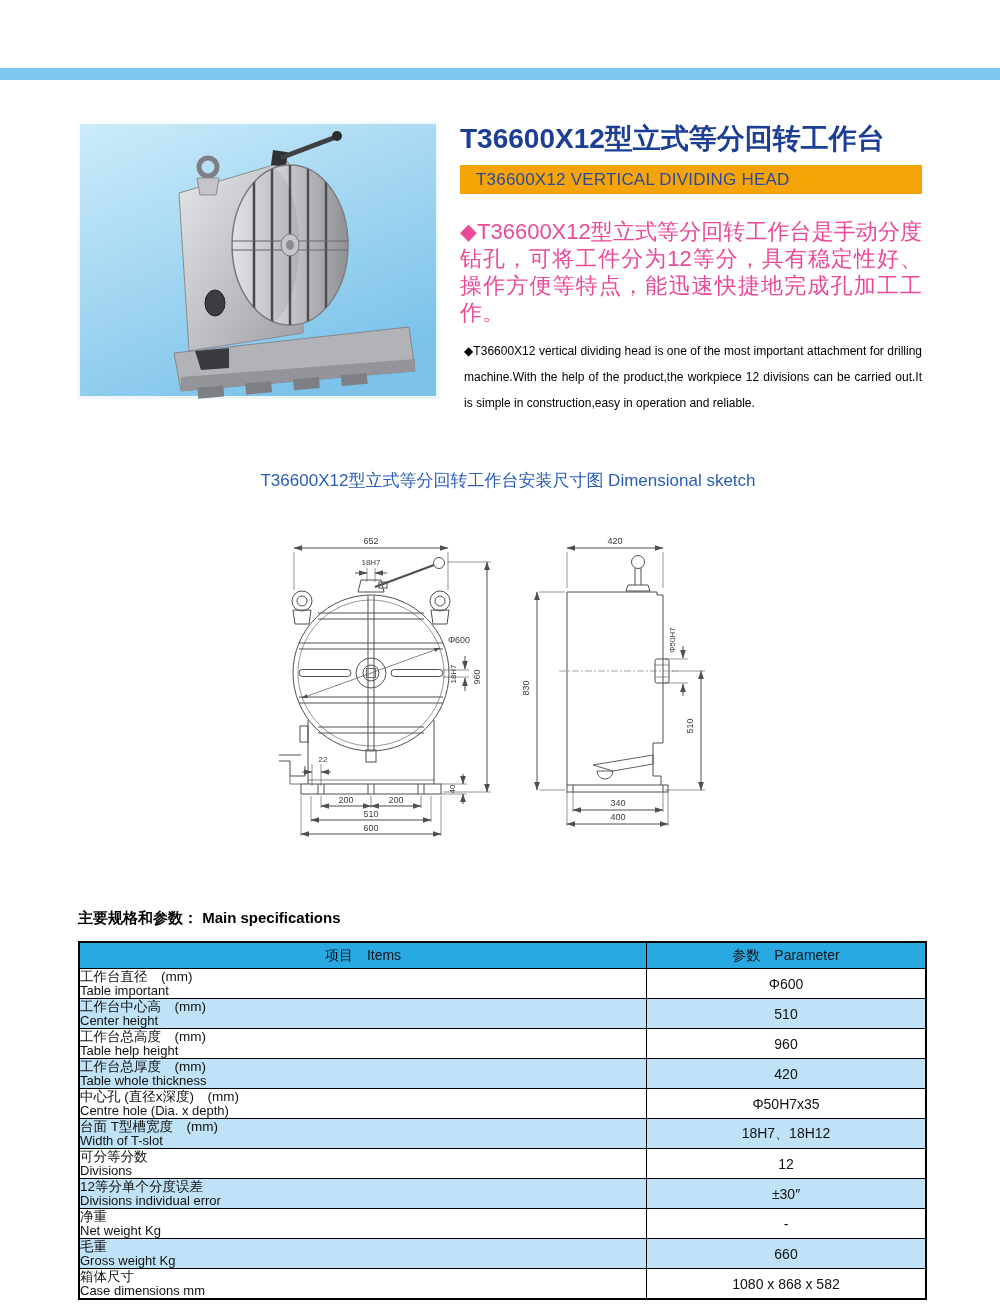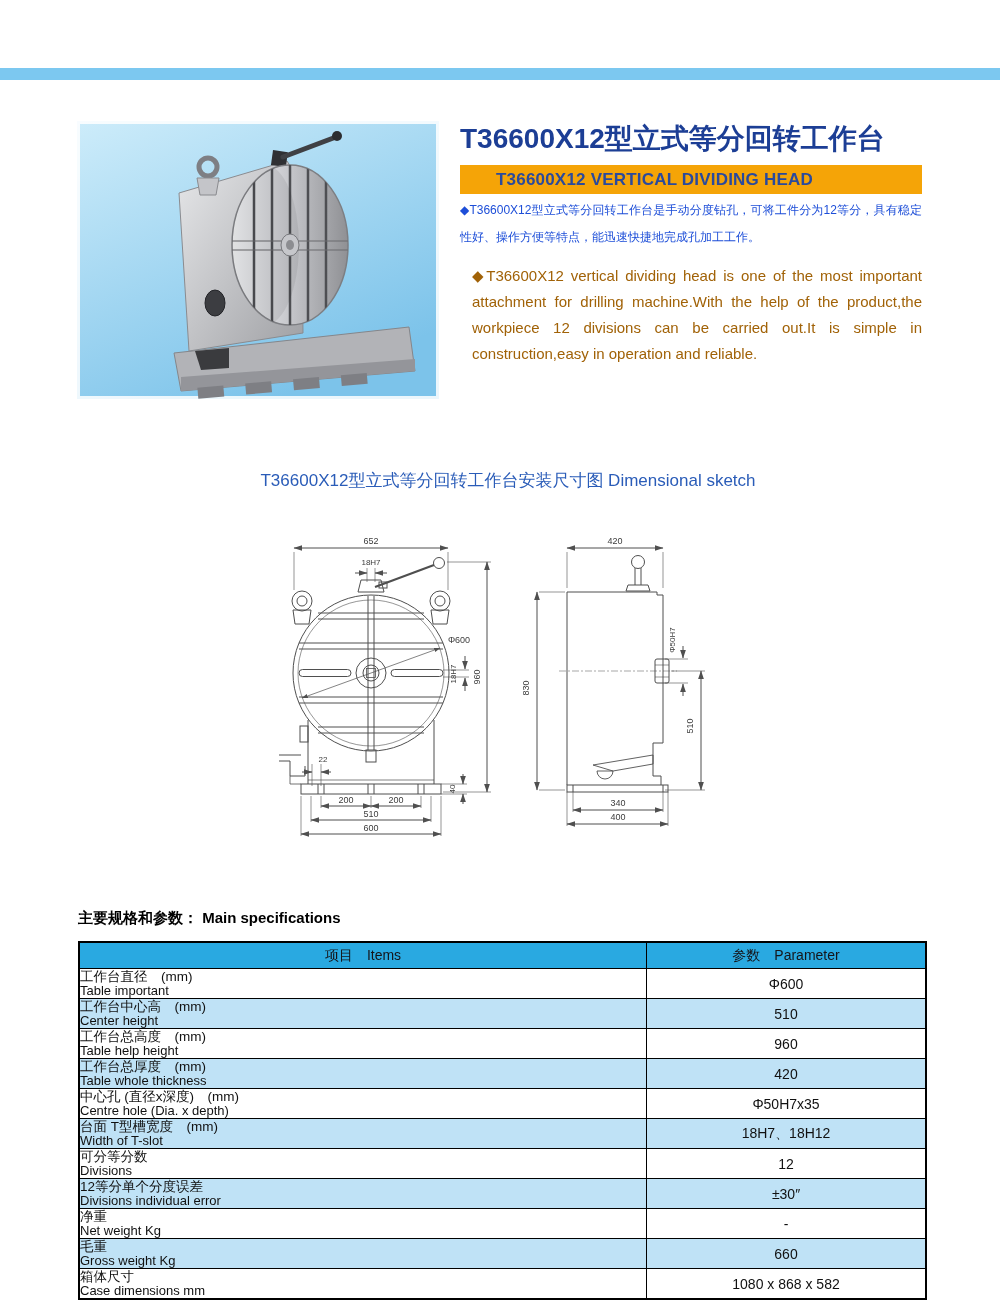--- a/index.html
+++ b/index.html
@@ -6,23 +6,23 @@
   body{width:1000px;height:1304px;background:#fff;font-family:"Liberation Sans","DejaVu Sans",sans-serif;}
   .page{position:relative;width:1000px;height:1304px;background:#ffffff;overflow:hidden;}
   .top-bar{position:absolute;left:0;top:68px;width:1000px;height:12px;background:#7cc8f0;}
 
   
   .photo{position:absolute;left:77px;top:121px;width:362px;height:278px;}
   .photo svg{display:block;}
   .info{position:absolute;left:460px;top:122px;width:462px;}
   .prod-title{margin:0;font-size:28px;line-height:34px;font-weight:700;color:#1c3e95;letter-spacing:0px;white-space:nowrap;}
   .banner{margin-top:9px;height:29px;background:#f5a407;display:flex;align-items:center;}
-  .banner span{padding-left:36px;font-size:17px;font-weight:700;color:#2a4a9d;letter-spacing:.2px;}
-  .desc-cn{margin:3px 0 0 0;font-size:12px;line-height:27px;color:#1d4ed8;text-align:justify;}
-  .desc-en{margin:12px 0 0 12px;font-size:15px;line-height:26px;color:#a16207;text-align:justify;}
+  .banner span{padding-left:16px;font-size:17px;font-weight:400;color:#2a4a9d;letter-spacing:.2px;}
+  .desc-cn{margin:24px 0 0 0;font-size:22px;line-height:27px;color:#ec4899;text-align:justify;}
+  .desc-en{margin:12px 0 0 4px;font-size:12px;line-height:26px;color:#000000;text-align:justify;}
 
   
   .sketch-title{position:absolute;left:0;top:461px;width:1000px;margin:8px;text-align:center;font-size:17px;font-weight:400;color:#2a5cb8;}
   .sketch-front{position:absolute;left:271px;top:528px;}
   .sketch-side{position:absolute;left:505px;top:528px;}
 
   
   .specs-heading{position:absolute;left:78px;top:909px;font-size:15px;font-weight:700;color:#000;}
   table.specs{position:absolute;left:78px;top:941px;width:844px;border-collapse:collapse;border:2px solid #000;table-layout:fixed;}
   table.specs th,table.specs td{border:1px solid #000;padding:0;}

